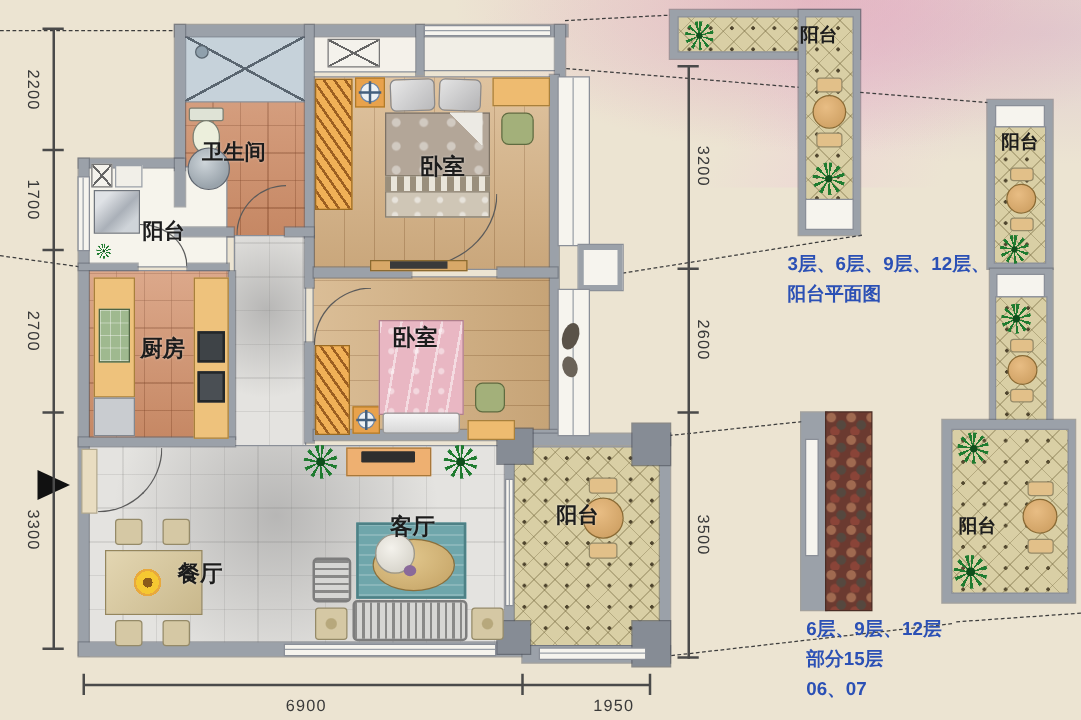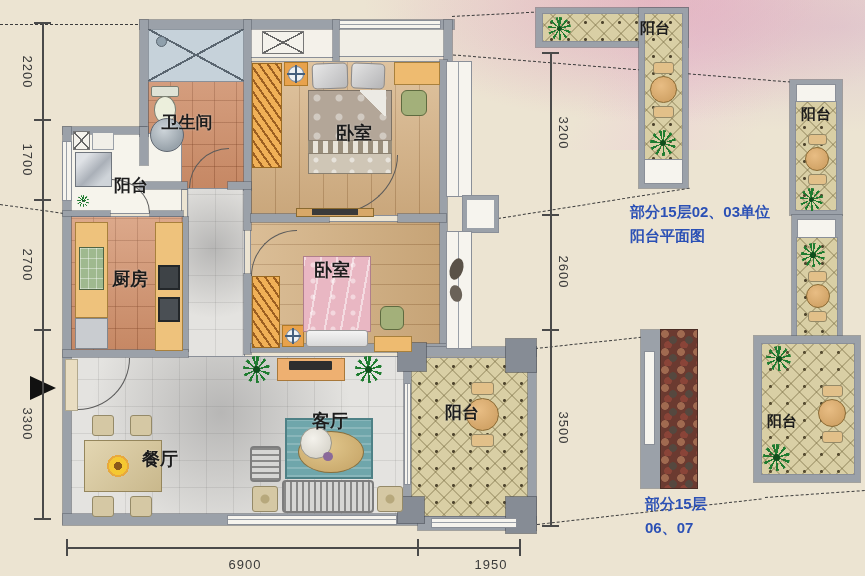--- a/index.html
+++ b/index.html
@@ -309,22 +309,23 @@
   <div class="plant" style="left:763px;top:444px;width:27px;height:27px;"></div>
   <div class="tanbox" style="left:822px;top:385px;width:21px;height:12px;background:#e2c089;"></div>
   <div style="left:818px;top:399px;width:28px;height:28px;border-radius:50%;background:radial-gradient(circle at 40% 35%,#e8bd84,#c99a5c);border:1px solid #8a6a34;"></div>
   <div class="tanbox" style="left:822px;top:431px;width:21px;height:12px;background:#e2c089;"></div>
 
   <div class="w" style="left:641px;top:330px;width:20px;height:158px;"></div>
   <div class="win" style="left:645px;top:352px;width:9px;height:92px;"></div>
   <div class="scales" style="left:661px;top:330px;width:36px;height:158px;"></div>
 
   <div style="left:630px;top:200px;width:190px;">
-    <div class="note" style="position:static;">部分15层02、03单位</div>
+    <div class="note" style="position:static;">3层、6层、9层、12层、</div>
     <div class="note" style="position:static;">阳台平面图</div>
   </div>
   <div style="left:645px;top:492px;width:150px;">
+    <div class="note" style="position:static;">6层、9层、12层</div>
     <div class="note" style="position:static;">部分15层</div>
     <div class="note" style="position:static;">06、07</div>
   </div>
 
 
 </div>
 
 </body></html>

